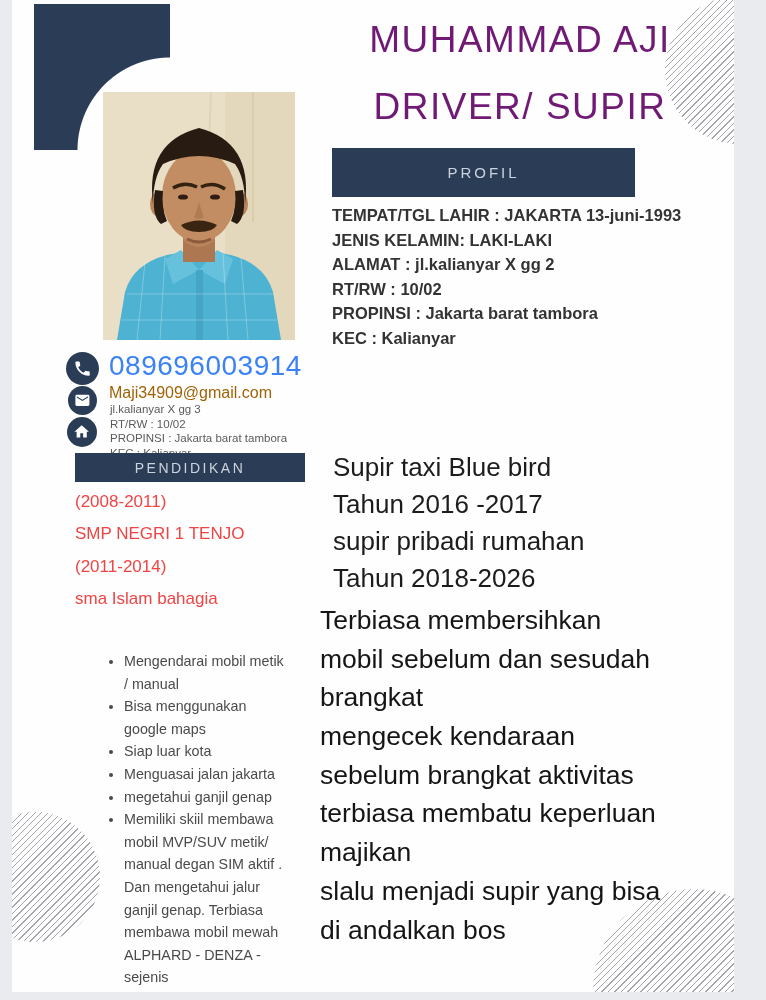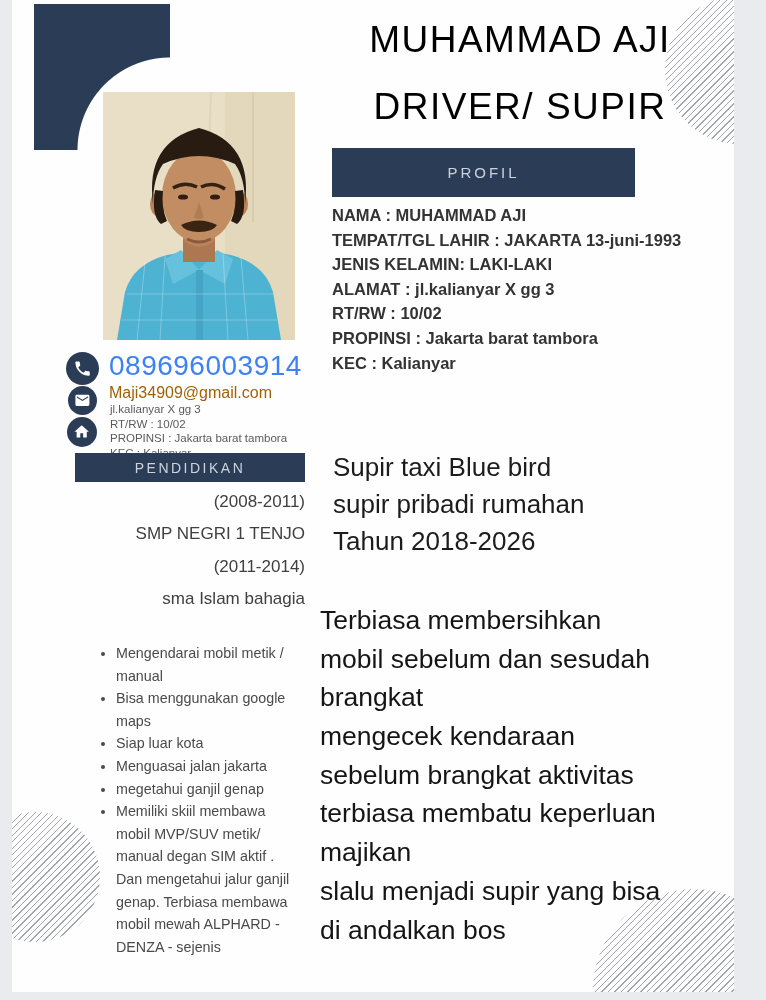--- a/index.html
+++ b/index.html
@@ -10,21 +10,21 @@
   
   .corner{position:absolute;left:22px;top:4px;width:136px;height:146px;
           background:radial-gradient(circle at 100% 100%, rgba(0,0,0,0) 92px, var(--navy,#2b3d56) 93px)}
   .hatch{position:absolute;border-radius:50%;
          background:repeating-linear-gradient(135deg, rgba(73,78,88,.5) 0 1px, transparent 1px 4.6px)}
   .hatch.tr{left:653px;top:-4px;width:148px;height:148px}
   .hatch.bl{left:-42px;top:812px;width:130px;height:130px}
   .hatch.br{left:581px;top:889px;width:202px;height:202px}
 
   
-  .title{position:absolute;left:296px;top:6px;width:424px;text-align:center;color:#000000}
+  .title{position:absolute;left:296px;top:6px;width:424px;text-align:center;color:#701a75}
   .title .t{font-size:37px;line-height:67px;letter-spacing:1.5px;white-space:nowrap}
 
   
   .photo{position:absolute;left:91px;top:92px;width:192px;height:248px;overflow:hidden}
   .photo svg{display:block;width:100%;height:100%}
 
   
   .cicon{position:absolute;border-radius:50%;background:var(--navy,#2b3d56);
          display:flex;align-items:center;justify-content:center}
   .cicon svg{width:58%;height:58%;fill:#fff}
@@ -42,26 +42,26 @@
   .hb-profil{left:320px;top:148px;width:303px;height:49px;font-size:15px;letter-spacing:3px}
   .hb-pengalaman{left:316px;top:405px;width:289px;height:39px;font-size:13.5px}
   .hb-pendidikan{left:63px;top:453px;width:230px;height:29px;font-size:14px}
   .hb-kemampuan{left:63px;top:607px;width:230px;height:28px;font-size:14px}
 
   
   .profil-lines{position:absolute;left:320px;top:203px;font-size:16.5px;font-weight:700;color:#333}
   .profil-lines div{height:24.6px;line-height:24.6px;white-space:nowrap}
 
   
-  .edu{position:absolute;left:63px;top:486px;width:230px;text-align:right;font-size:17px;color:#404040}
+  .edu{position:absolute;left:63px;top:486px;width:230px;text-align:left;font-size:17px;color:#ef4444}
   .edu div{height:32.4px;line-height:32.4px;white-space:nowrap}
 
   
   .skills{position:absolute;left:90px;top:642px;width:192px;font-size:14.3px;line-height:22.6px;color:#4a4a4a}
-  .skills ul{margin:0;padding:0 0 0 14px}
+  .skills ul{margin:8px;padding:0 0 0 14px}
   .skills li{margin:0}
 
   
   .exp{position:absolute;left:321px;top:449px;font-size:26px;color:#1c1c1c}
   .exp div{height:37px;line-height:37px;white-space:nowrap}
 
   
   .notes{position:absolute;left:308px;top:601px;font-size:26.5px;color:#151515}
   .notes div{height:38.7px;line-height:38.7px;white-space:nowrap}
 </style>
@@ -140,24 +140,23 @@
       <div>jl.kalianyar X gg 3</div>
       <div>RT/RW : 10/02</div>
       <div>PROPINSI : Jakarta barat tambora</div>
       <div>KEC : Kalianyar</div>
     </div>
 
     <div class="hbox hb-profil">PROFIL</div>
     <div class="hbox hb-pendidikan">PENDIDIKAN</div>
 
     <div class="profil-lines">
-      <div>NAMA : MUHAMMAD AJI</div>
       <div>TEMPAT/TGL LAHIR : JAKARTA 13-juni-1993</div>
       <div>JENIS KELAMIN: LAKI-LAKI</div>
-      <div>ALAMAT : jl.kalianyar X gg 3</div>
+      <div>ALAMAT : jl.kalianyar X gg 2</div>
       <div>RT/RW : 10/02</div>
       <div>PROPINSI : Jakarta barat tambora</div>
       <div>KEC : Kalianyar</div>
     </div>
 
     <div class="edu">
       <div>(2008-2011)</div>
       <div>SMP NEGRI 1 TENJO</div>
       <div>(2011-2014)</div>
       <div>sma Islam bahagia</div>
@@ -169,20 +168,21 @@
         <li>Bisa menggunakan google maps</li>
         <li>Siap luar kota</li>
         <li>Menguasai jalan jakarta</li>
         <li>megetahui ganjil genap</li>
         <li>Memiliki skiil membawa mobil MVP/SUV metik/ manual degan SIM aktif . Dan mengetahui jalur ganjil genap. Terbiasa membawa mobil mewah ALPHARD - DENZA - sejenis</li>
       </ul>
     </div>
 
     <div class="exp">
       <div>Supir taxi Blue bird</div>
+      <div>Tahun 2016 -2017</div>
       <div>supir pribadi rumahan</div>
       <div>Tahun 2018-2026</div>
     </div>
 
     <div class="notes">
       <div>Terbiasa membersihkan</div>
       <div>mobil sebelum dan sesudah</div>
       <div>brangkat</div>
       <div>mengecek kendaraan</div>
       <div>sebelum brangkat aktivitas</div>

